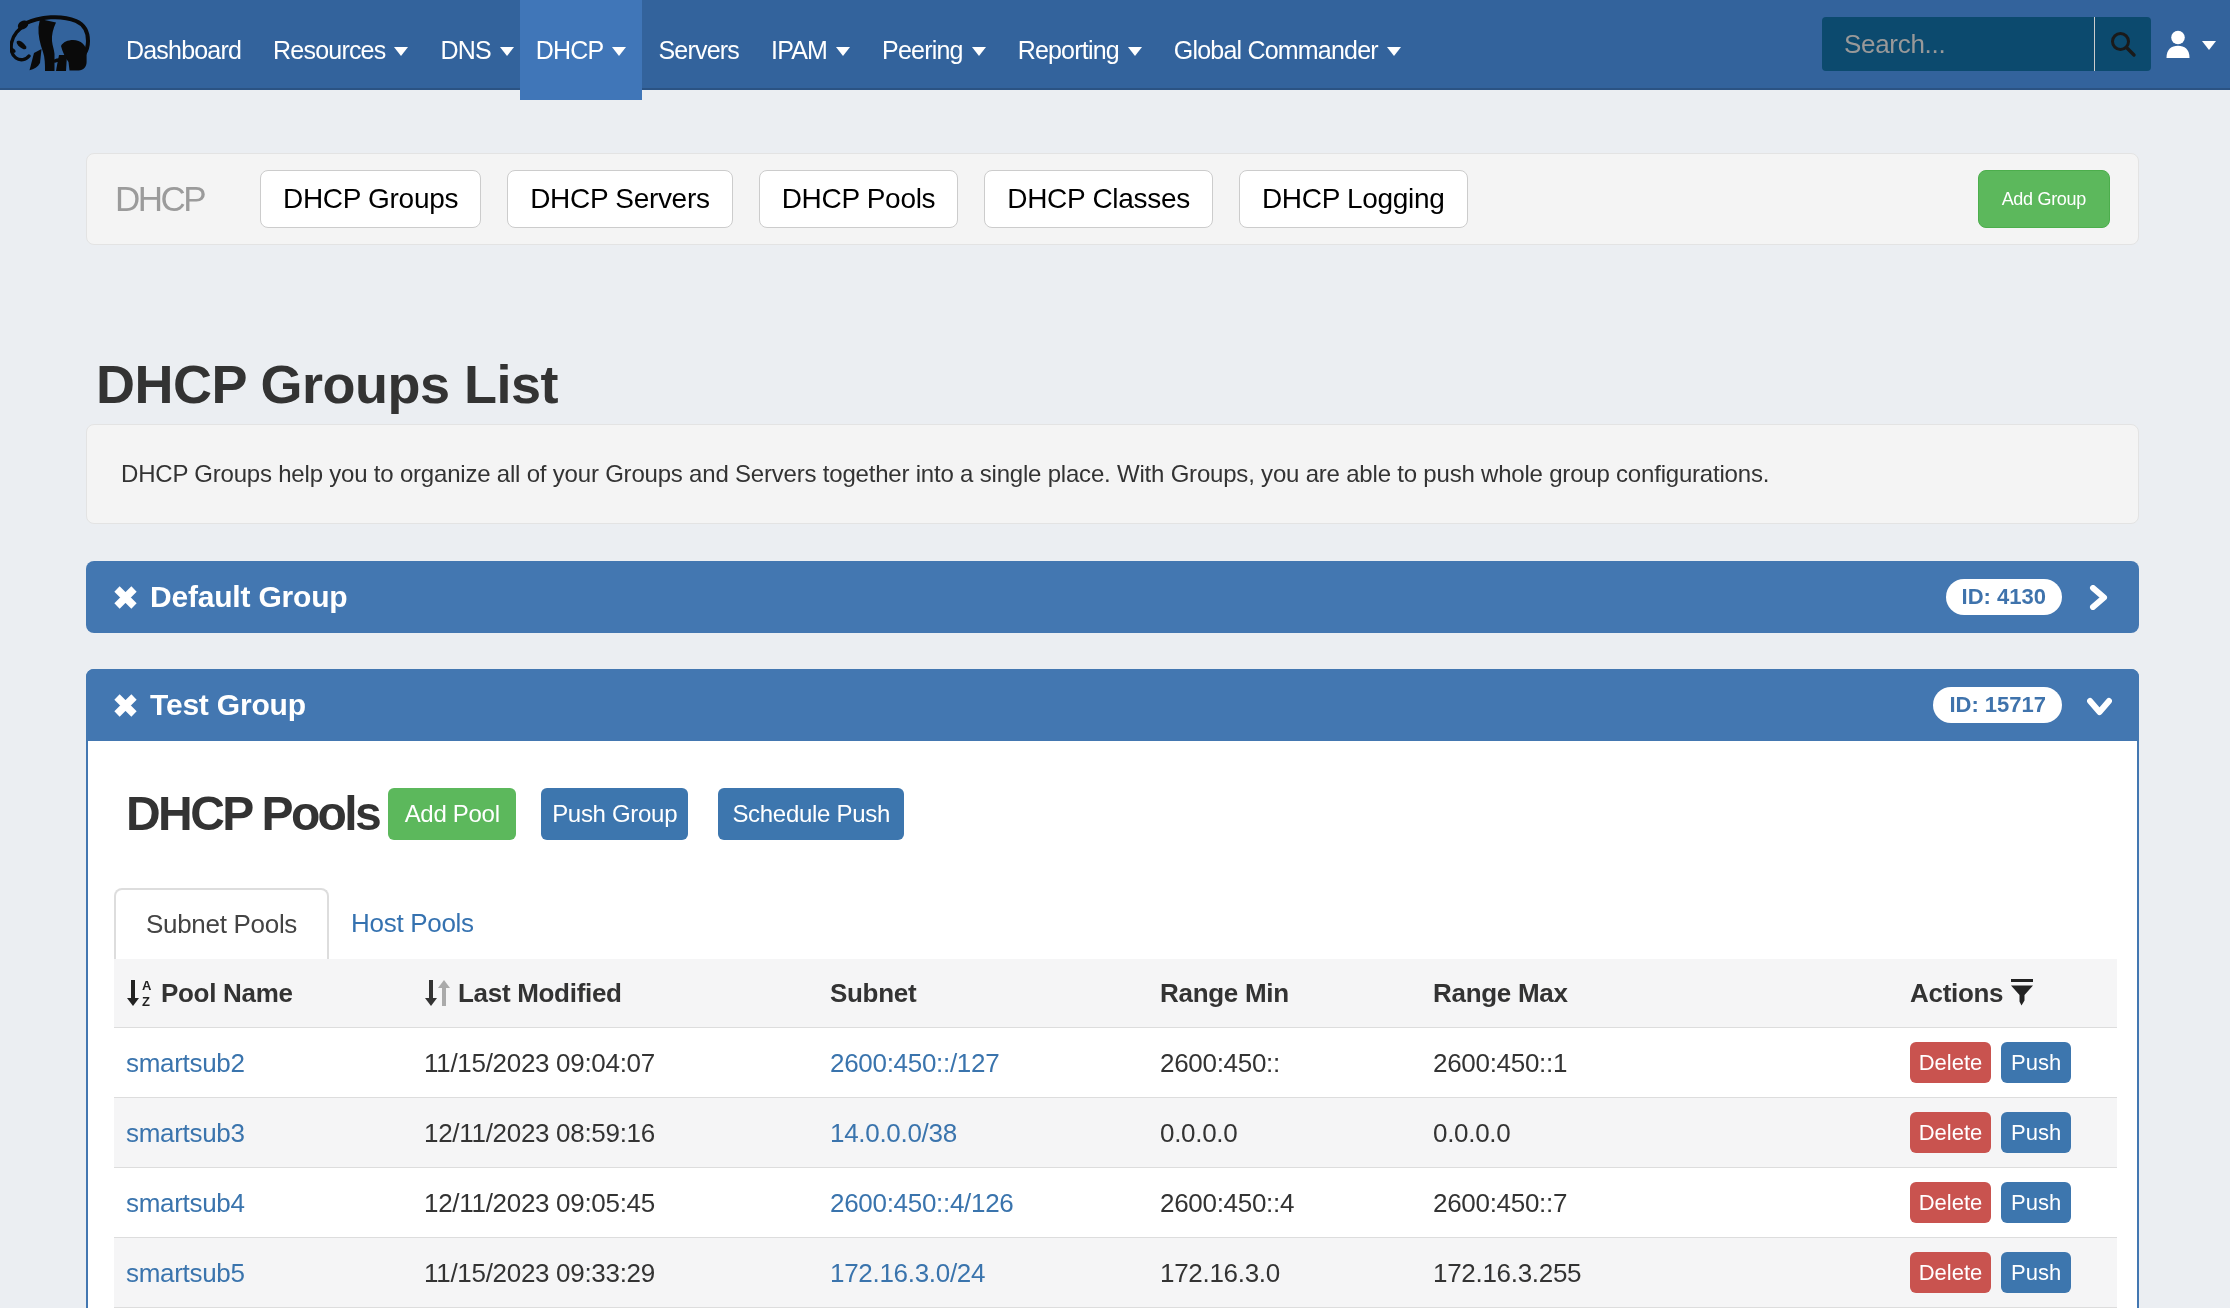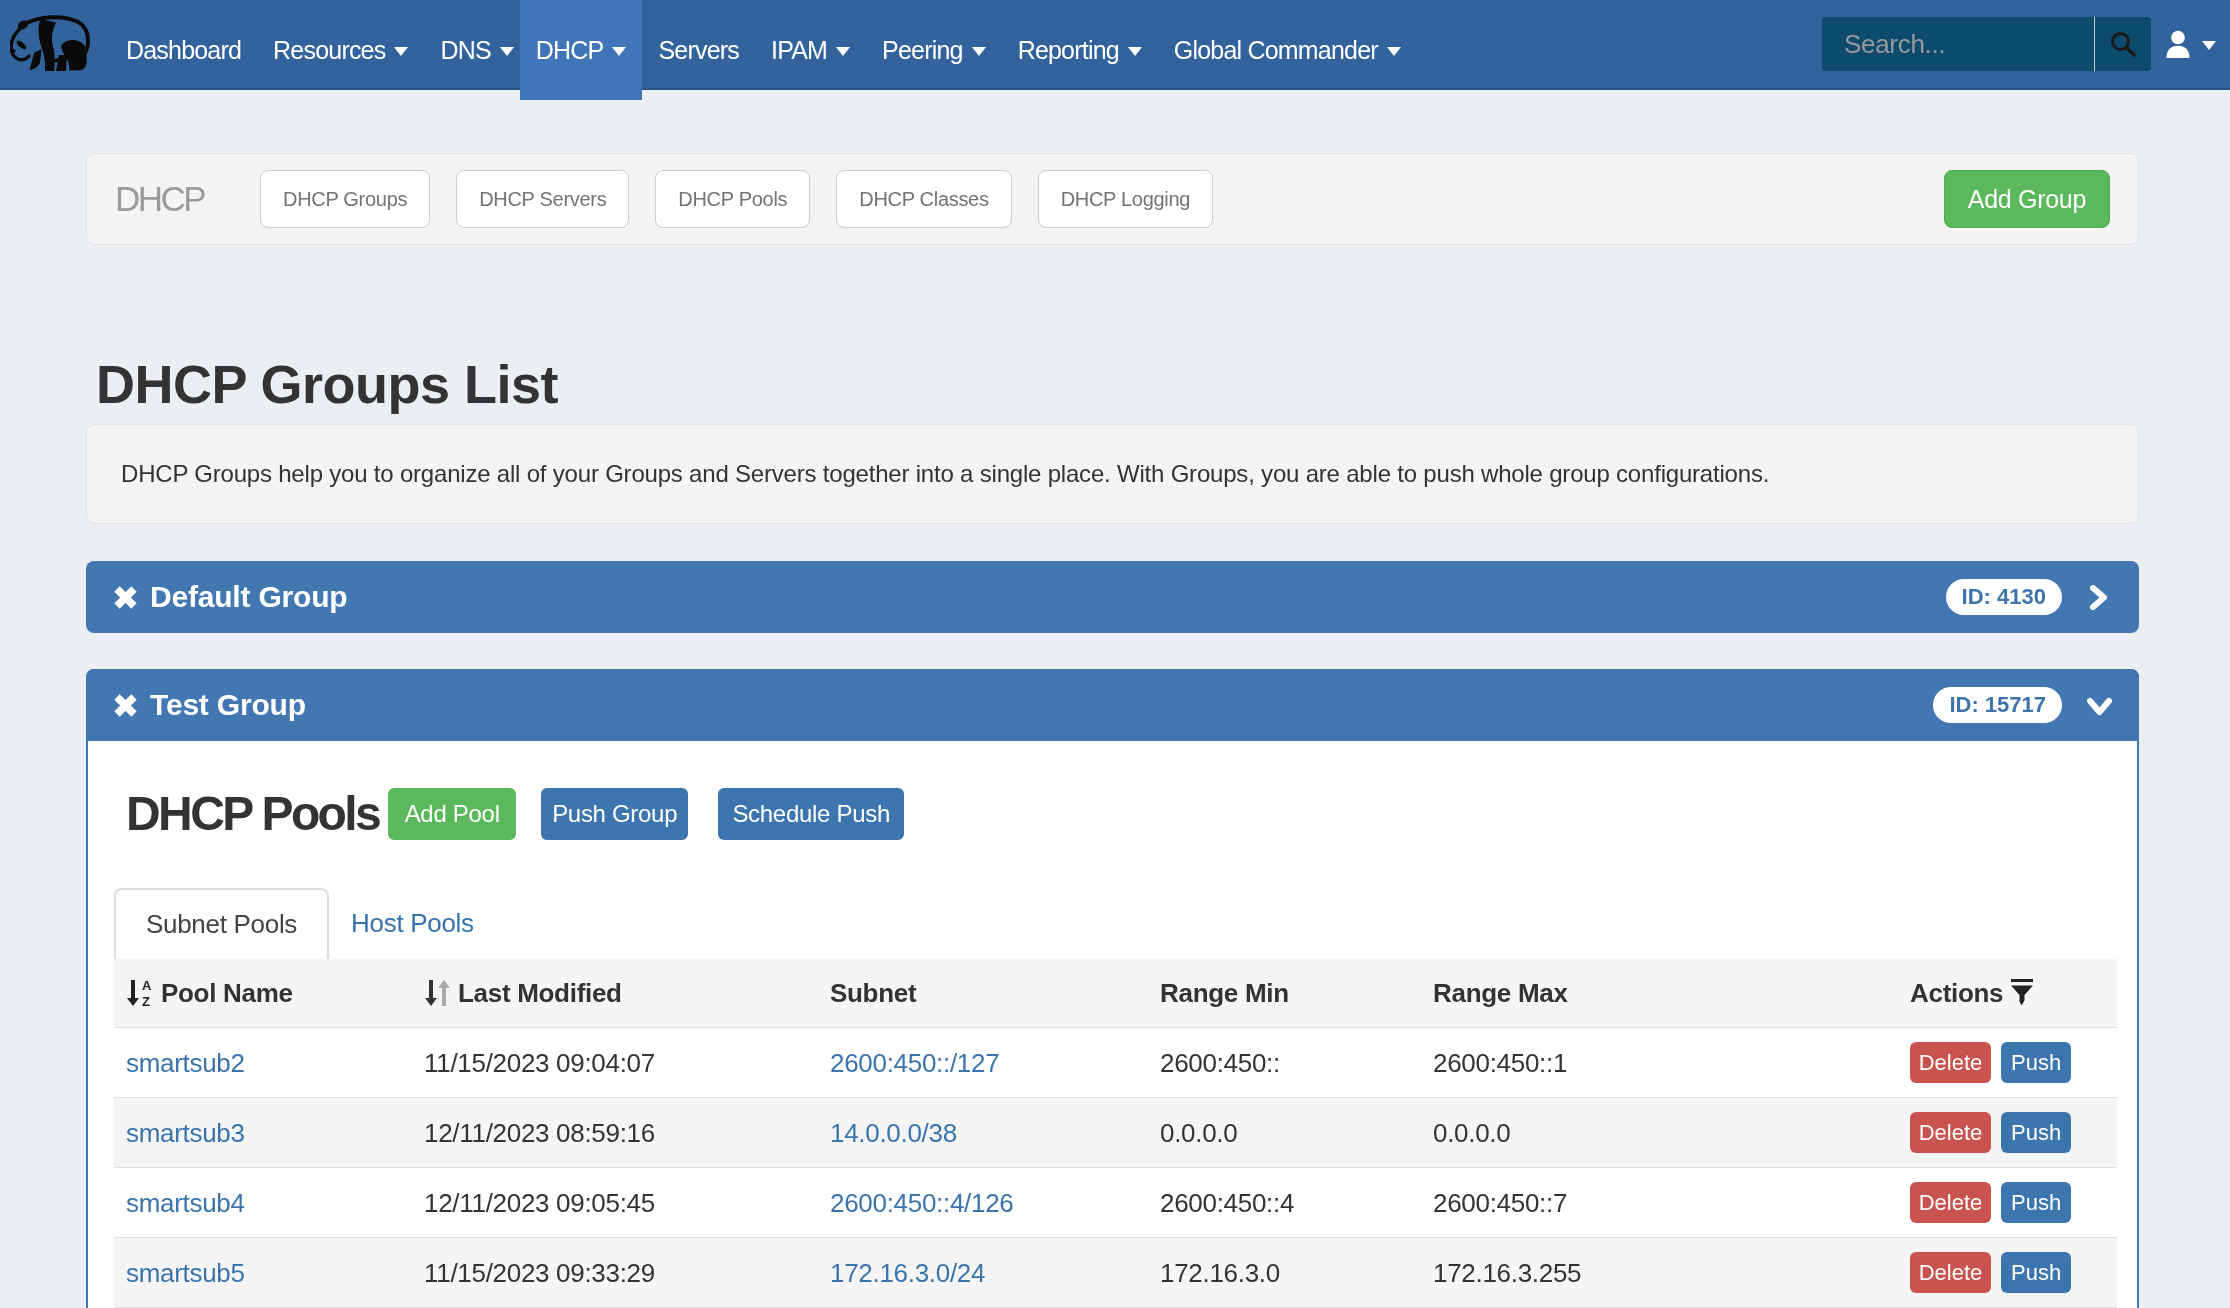--- a/index.html
+++ b/index.html
@@ -13,22 +13,22 @@
 .caret{display:inline-block;width:0;height:0;border-left:7px solid transparent;border-right:7px solid transparent;border-top:9px solid #fff;margin-left:9px;position:relative;top:1px;}
 .search{position:absolute;right:79px;top:17px;width:329px;height:54px;background:#0c4a6e;border-radius:4px;display:flex;align-items:center;}
 .search .ph{padding-left:22px;color:#999;font-size:26px;flex:1;}
 .search .btn{width:56px;height:54px;border-left:1px solid #ccc;display:flex;align-items:center;justify-content:center;}
 .user{position:absolute;right:14px;top:0;height:88px;display:flex;align-items:center;}
 
 .container{margin-left:86px;width:2053px;}
 
 .panel1{margin-top:63px;height:92px;background:#f4f4f4;border:1px solid #e3e3e3;border-radius:8px;box-sizing:border-box;display:flex;align-items:center;padding-left:28px;position:relative;}
 .panel1 .ttl{font-size:35px;color:#9b9b9b;margin-right:56px;letter-spacing:-2.5px;width:89px;}
-.wbtn{display:inline-flex;align-items:center;height:56px;background:#fff;border:1px solid #ccc;border-radius:8px;padding:0 22px;margin-right:26px;color:#737373;font-size:20px;white-space:nowrap;}
-.addgroup{position:absolute;right:28px;top:16px;height:58px;display:inline-flex;align-items:center;background:#5cb85c;border:1px solid #4cae4c;box-sizing:border-box;color:#fff;border-radius:8px;padding:0 23px;font-size:25px;}
+.wbtn{display:inline-flex;align-items:center;height:56px;background:#fff;border:1px solid #ccc;border-radius:8px;padding:0 22px;margin-right:26px;color:#000000;font-size:28px;white-space:nowrap;}
+.addgroup{position:absolute;right:28px;top:16px;height:58px;display:inline-flex;align-items:center;background:#5cb85c;border:1px solid #4cae4c;box-sizing:border-box;color:#fff;border-radius:8px;padding:0 23px;font-size:18px;}
 
 h2.main{font-size:54px;font-weight:bold;color:#333;margin:110px 0 0 10px;line-height:59px;letter-spacing:-0.5px;}
 .well{margin-top:10px;height:100px;background:#f4f4f4;border:1px solid #e3e3e3;border-radius:8px;box-sizing:border-box;display:flex;align-items:center;padding-left:34px;font-size:24px;color:#333;letter-spacing:-0.2px;}
 
 .gbar{position:relative;height:72px;background:#4377b1;border-radius:8px;color:#fff;display:flex;align-items:center;padding:0 27px;box-sizing:border-box;}
 .gbar .xico{margin-right:12px;}
 .gbar .gname{font-size:30px;font-weight:bold;letter-spacing:-0.2px;}
 .gbar .badge{position:absolute;right:77px;top:18px;height:36px;line-height:36px;background:#fff;color:#3f73ac;border-radius:18px;font-size:22px;font-weight:bold;padding:0 16px;letter-spacing:0;}
 .gbar .chev{position:absolute;right:29px;top:24px;}
 .bar1{margin-top:37px;}

